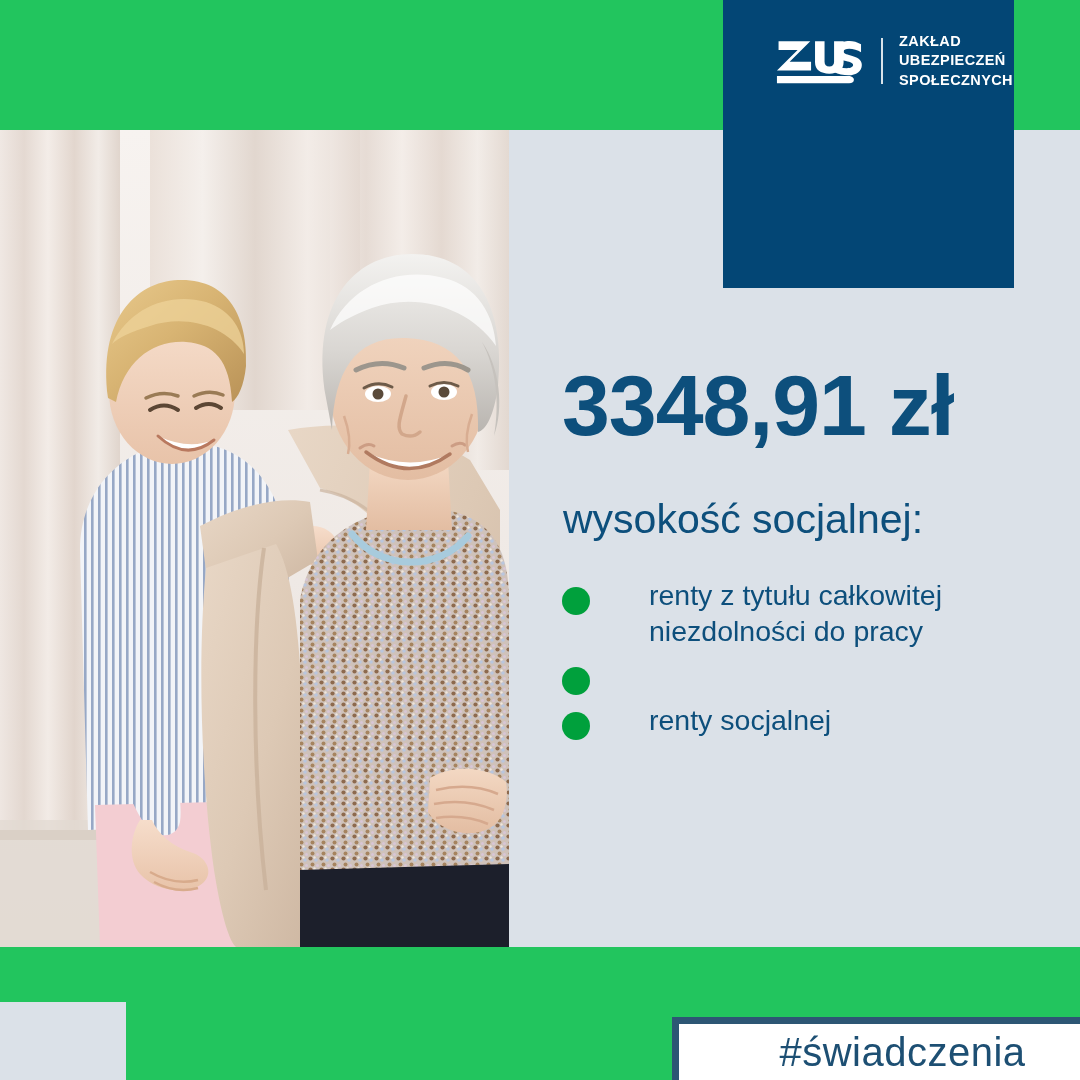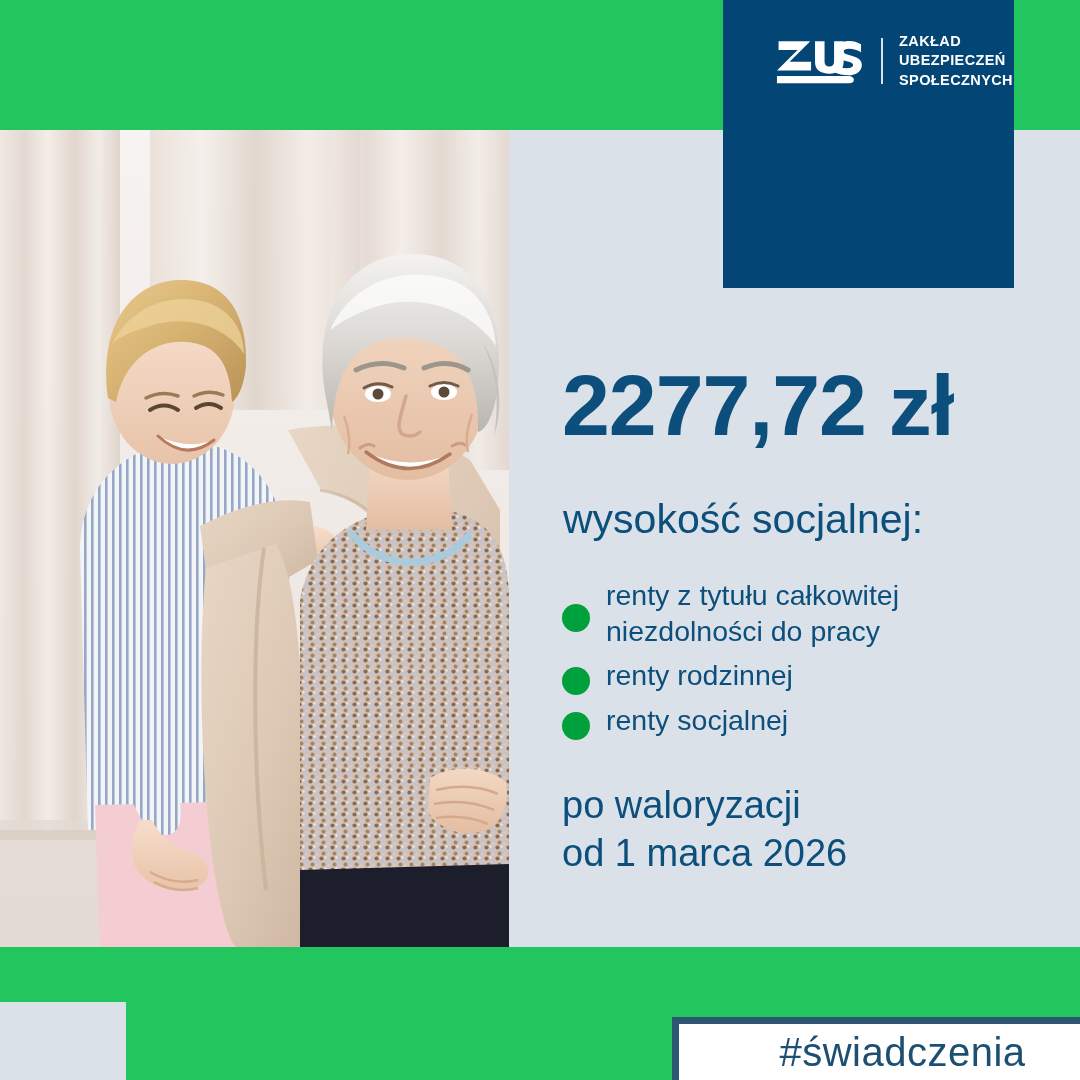--- a/index.html
+++ b/index.html
@@ -89,22 +89,23 @@
     white-space:nowrap;
   }
 
   #bullet-list {
     position:absolute;
     left:562px; top:578px;
     width:470px;
   }
   .bullet-row {
     display:flex;
-    align-items:center;
+    align-items:flex-start;
     margin-bottom:8px;
+    gap:43px;
   }
   .bullet-dot {
     flex:0 0 auto;
     width:28px; height:28px;
     border-radius:50%;
     background:#00a03c;
     margin-top:9px;
     margin-right:16px;
   }
   .bullet-text {
@@ -304,39 +305,36 @@
         <path d="M108 8 C102 4 95 3 89 4 C80 5 75 10 75 17 C75 24 81 27 89 29 C95 30.5 98 31.5 98 34 C98 36.5 95 38 90 38 C84 38 78 36 74 33 L74 43 C79 46 86 47 92 47 C102 47 109 42 109 34 C109 27 103 24 95 22 C89 20.5 86 19.5 86 17 C86 14.8 89 13.5 93 13.5 C98 13.5 104 15 108 18 Z" fill="#ffffff"></path>
         <path d="M2 48 H92 C96 48 99 50 99 53 C99 55.5 97 57 93 57 L2 57 Z" fill="#ffffff"></path>
       </svg>
       <div id="logo-divider"></div>
       <div id="logo-words" style="white-space:pre-line;">ZAKŁAD
 UBEZPIECZEŃ
 SPOŁECZNYCH</div>
     </div>
   </div>
 
-  <div id="amount">2277,72 zł</div>
+  <div id="amount">3348,91 zł</div>
 
   <div id="subhead">wysokość socjalnej:</div>
 
   <div id="bullet-list">
     <div class="bullet-row">
       <span class="bullet-dot"></span>
       <span class="bullet-text">renty z tytułu całkowitej niezdolności do pracy</span>
     </div>
     <div class="bullet-row">
       <span class="bullet-dot"></span>
-      <span class="bullet-text">renty rodzinnej</span>
     </div>
     <div class="bullet-row">
       <span class="bullet-dot"></span>
       <span class="bullet-text">renty socjalnej</span>
     </div>
   </div>
 
-  <div id="footer-copy">po waloryzacji
-od 1 marca 2026</div>
 
   <div id="hashtag-box">
     <div id="hashtag-text">#świadczenia</div>
   </div>
 
 </div>
 
 </body></html>

